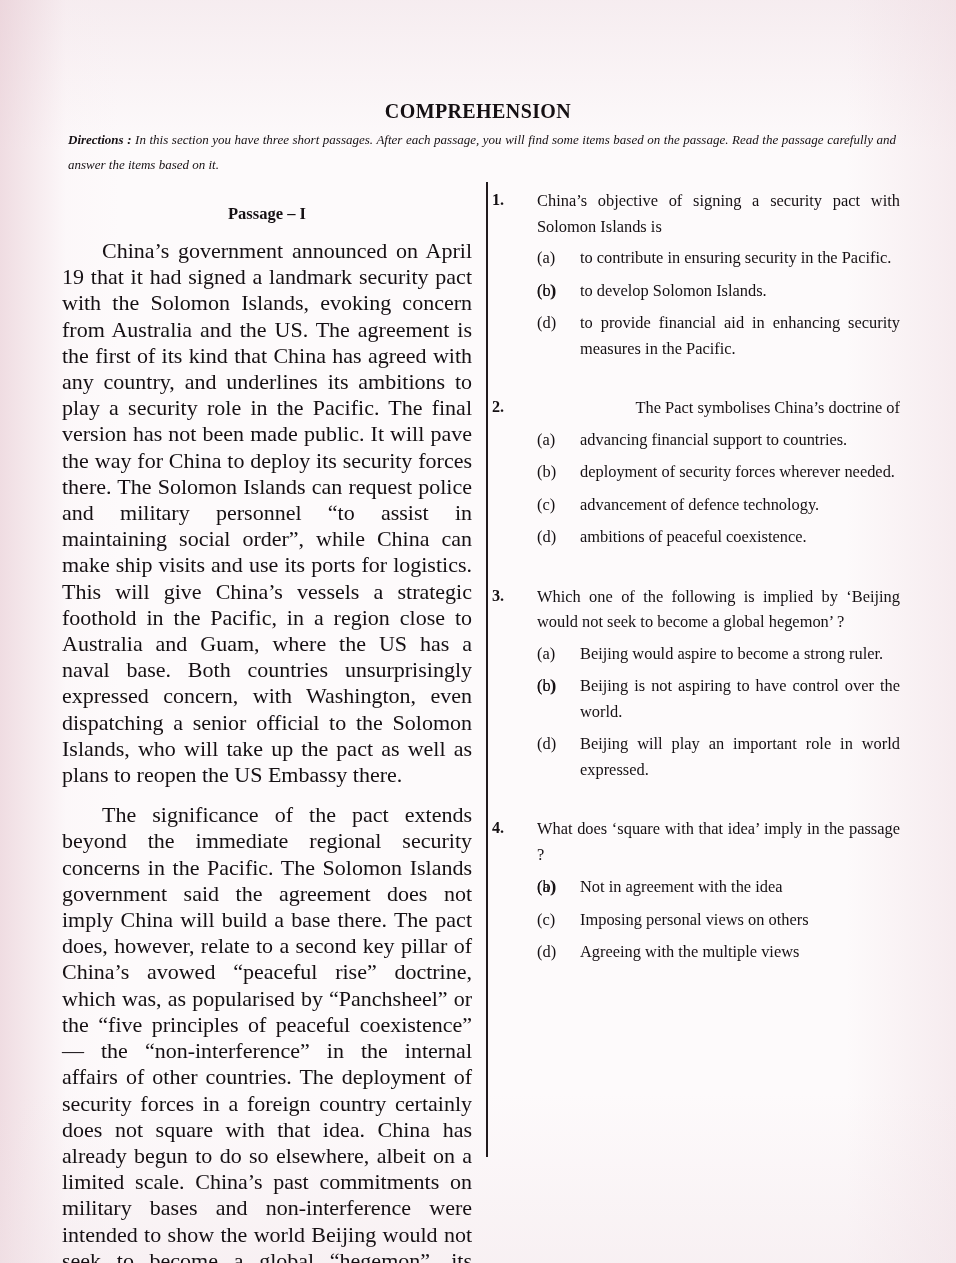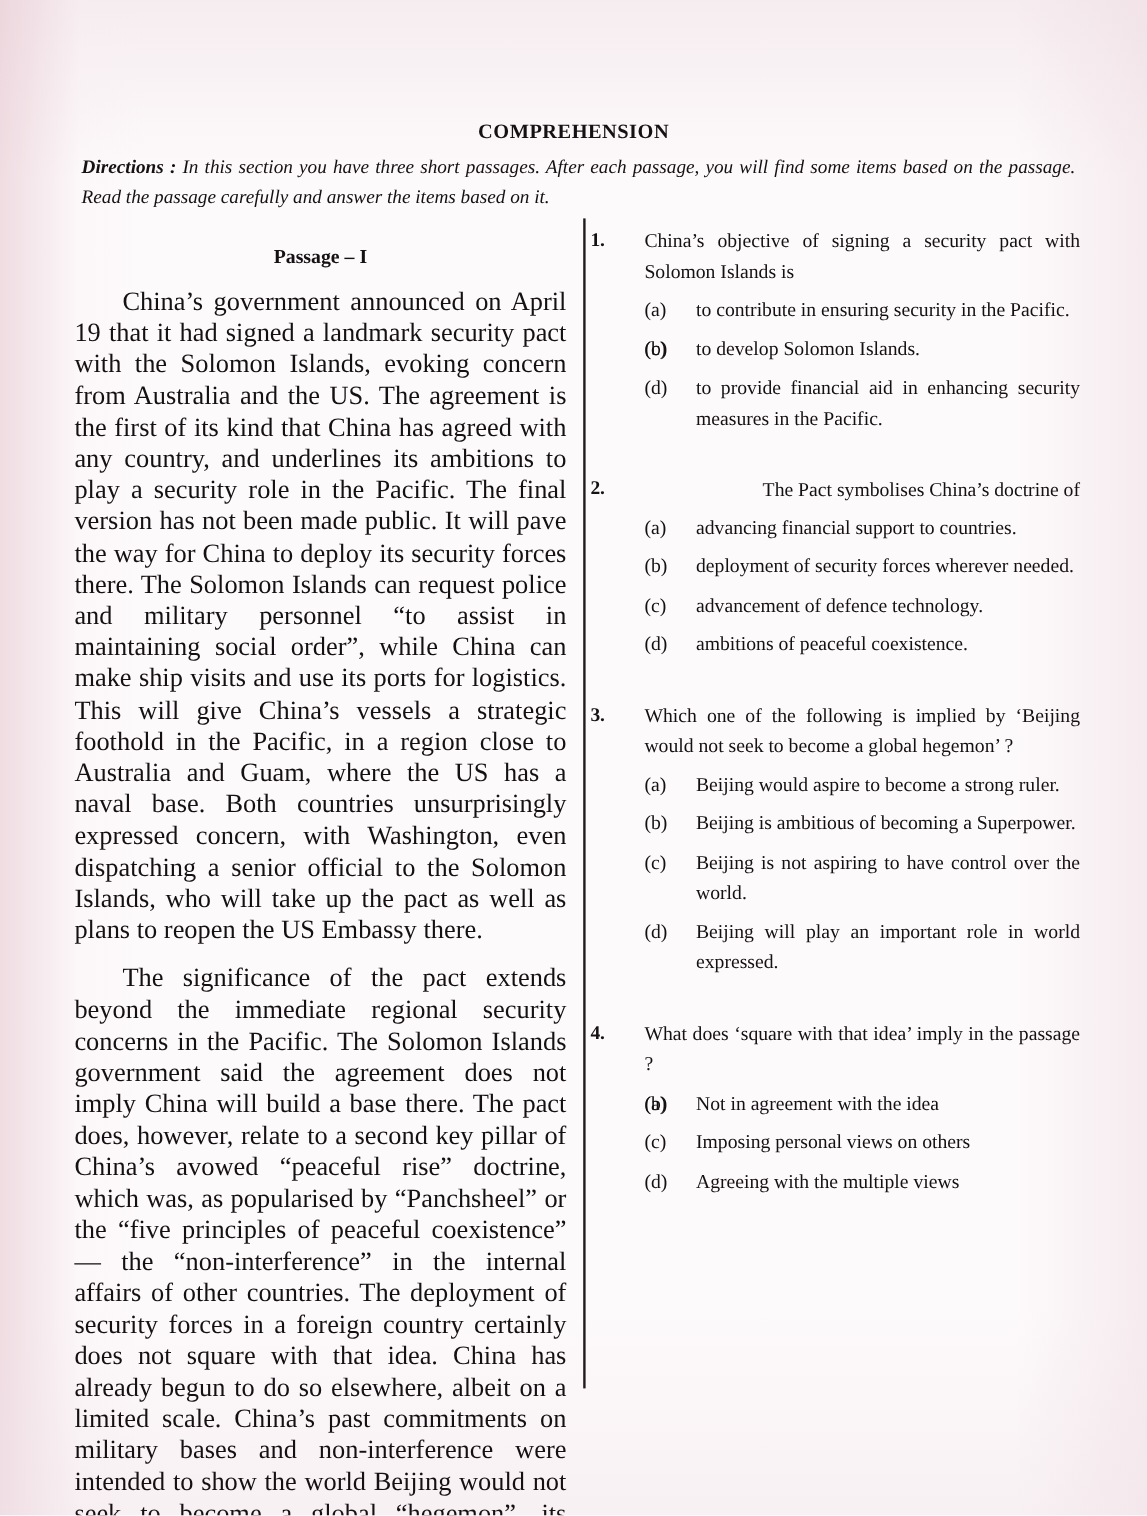--- a/index.html
+++ b/index.html
@@ -46,30 +46,30 @@
     background: linear-gradient(to top, rgba(240,226,231,0.40), rgba(255,255,255,0) 100%);
     pointer-events: none;
   }
 
   .doc-title {
     position: absolute;
     left: 0; top: 100px;
     width: 956px;
     text-align: center;
     font-weight: bold;
-    font-size: 17px;
+    font-size: 20px;
     letter-spacing: 0.4px;
   }
 
   .directions {
     position: absolute;
     left: 68px; top: 127px;
     width: 828px;
     font-style: italic;
-    font-size: 16px;
+    font-size: 13px;
     line-height: 25px;
     text-align: justify;
   }
   .directions .lead {
     font-weight: bold;
     font-style: italic;
   }
 
   .divider {
     position: absolute;
@@ -233,21 +233,20 @@
         <span class="q-num">3.</span>
         <span class="q-text">Which one of the following is implied by ‘Beijing would not seek to become a global hegemon’ ?</span>
       </div>
       <div class="options">
         <div class="option">
           <span class="opt-label">(a)</span>
           <span class="opt-text">Beijing would aspire to become a strong ruler.</span>
         </div>
         <div class="option">
           <span class="opt-label">(b)</span>
-          <span class="opt-text">Beijing is ambitious of becoming a Superpower.</span>
         </div>
         <div class="option">
           <span class="opt-label">(c)</span>
           <span class="opt-text">Beijing is not aspiring to have control over the world.</span>
         </div>
         <div class="option">
           <span class="opt-label">(d)</span>
           <span class="opt-text">Beijing will play an important role in world expressed.</span>
         </div>
       </div>

